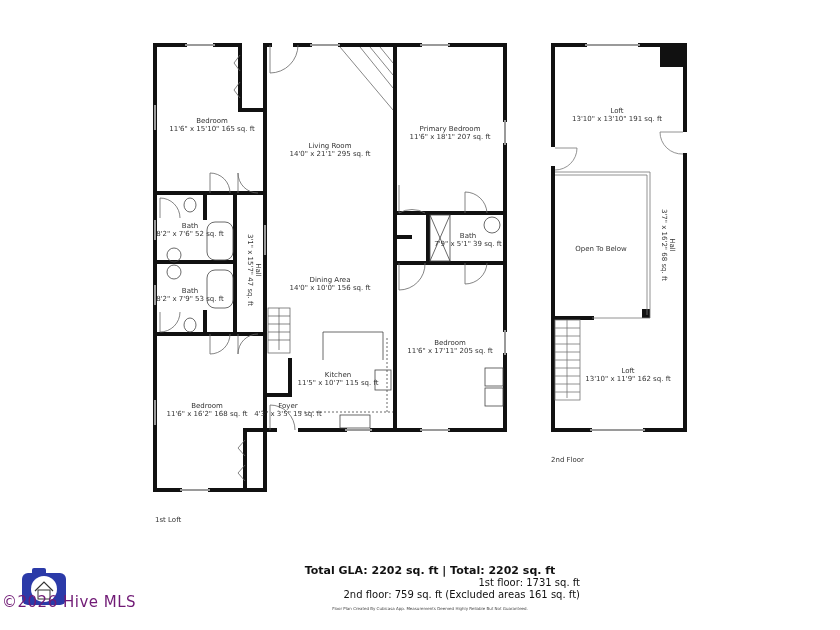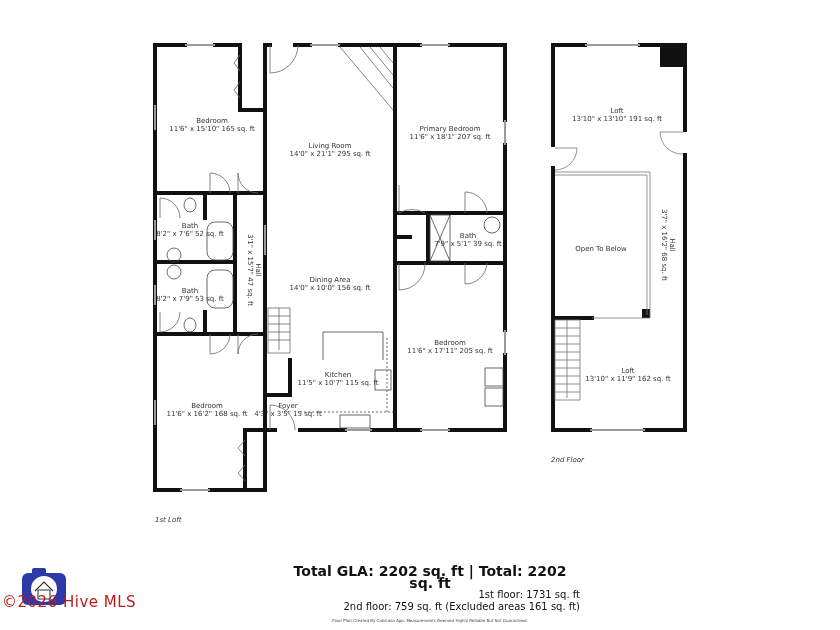--- a/index.html
+++ b/index.html
@@ -1,25 +1,25 @@
 <!DOCTYPE html>
 <html><head>
 <meta charset="utf-8">
 <style>
   html, body { margin: 0; padding: 0; background: #ffffff; }
   body { width: 840px; height: 630px; position: relative; overflow: hidden; font-family: "Liberation Sans", sans-serif; }
   #plan { position: absolute; left: 0; top: 0; }
   .room-label { font-family: "DejaVu Sans", sans-serif; font-size: 7px; fill: #333; text-anchor: middle; }
-  .floor-label { position: absolute; font-family: "DejaVu Sans", sans-serif; font-size: 7px; color: #333; font-style: italic; }
+  .floor-label { position: absolute; font-family: "DejaVu Sans", sans-serif; font-size: 7px; color: #333; }
   .summary { position: absolute; left: 280px; top: 565px; width: 300px; text-align: center; color: #111; font-family: "DejaVu Sans", sans-serif; }
-  .summary .total { font-weight: bold; font-size: 14px; line-height: 12px; }
+  .summary .total { font-weight: bold; font-size: 11px; line-height: 12px; }
   .summary .line { font-size: 10px; line-height: 12px; text-align: right; }
   .summary .disclaimer { font-size: 4px; color: #444; margin-top: 5px; }
   .watermark { position: absolute; left: 0; top: 565px; width: 160px; height: 60px; }
-  .wm-text { position: absolute; left: 2px; top: 28px; font-family: "DejaVu Sans", sans-serif; font-size: 15px; color: #b91c1c; letter-spacing: 0.5px; }
+  .wm-text { position: absolute; left: 2px; top: 28px; font-family: "DejaVu Sans", sans-serif; font-size: 15px; color: #701a75; letter-spacing: 0.5px; }
 </style>
 </head>
 <body>
 
 <svg id="plan" width="840" height="630" viewBox="0 0 840 630" xmlns="http://www.w3.org/2000/svg">
 
   <g stroke="#111" stroke-width="4" fill="none" stroke-linecap="square">
 
     <line x1="155" y1="45" x2="155" y2="490"></line>
     <line x1="155" y1="45" x2="185" y2="45"></line>

